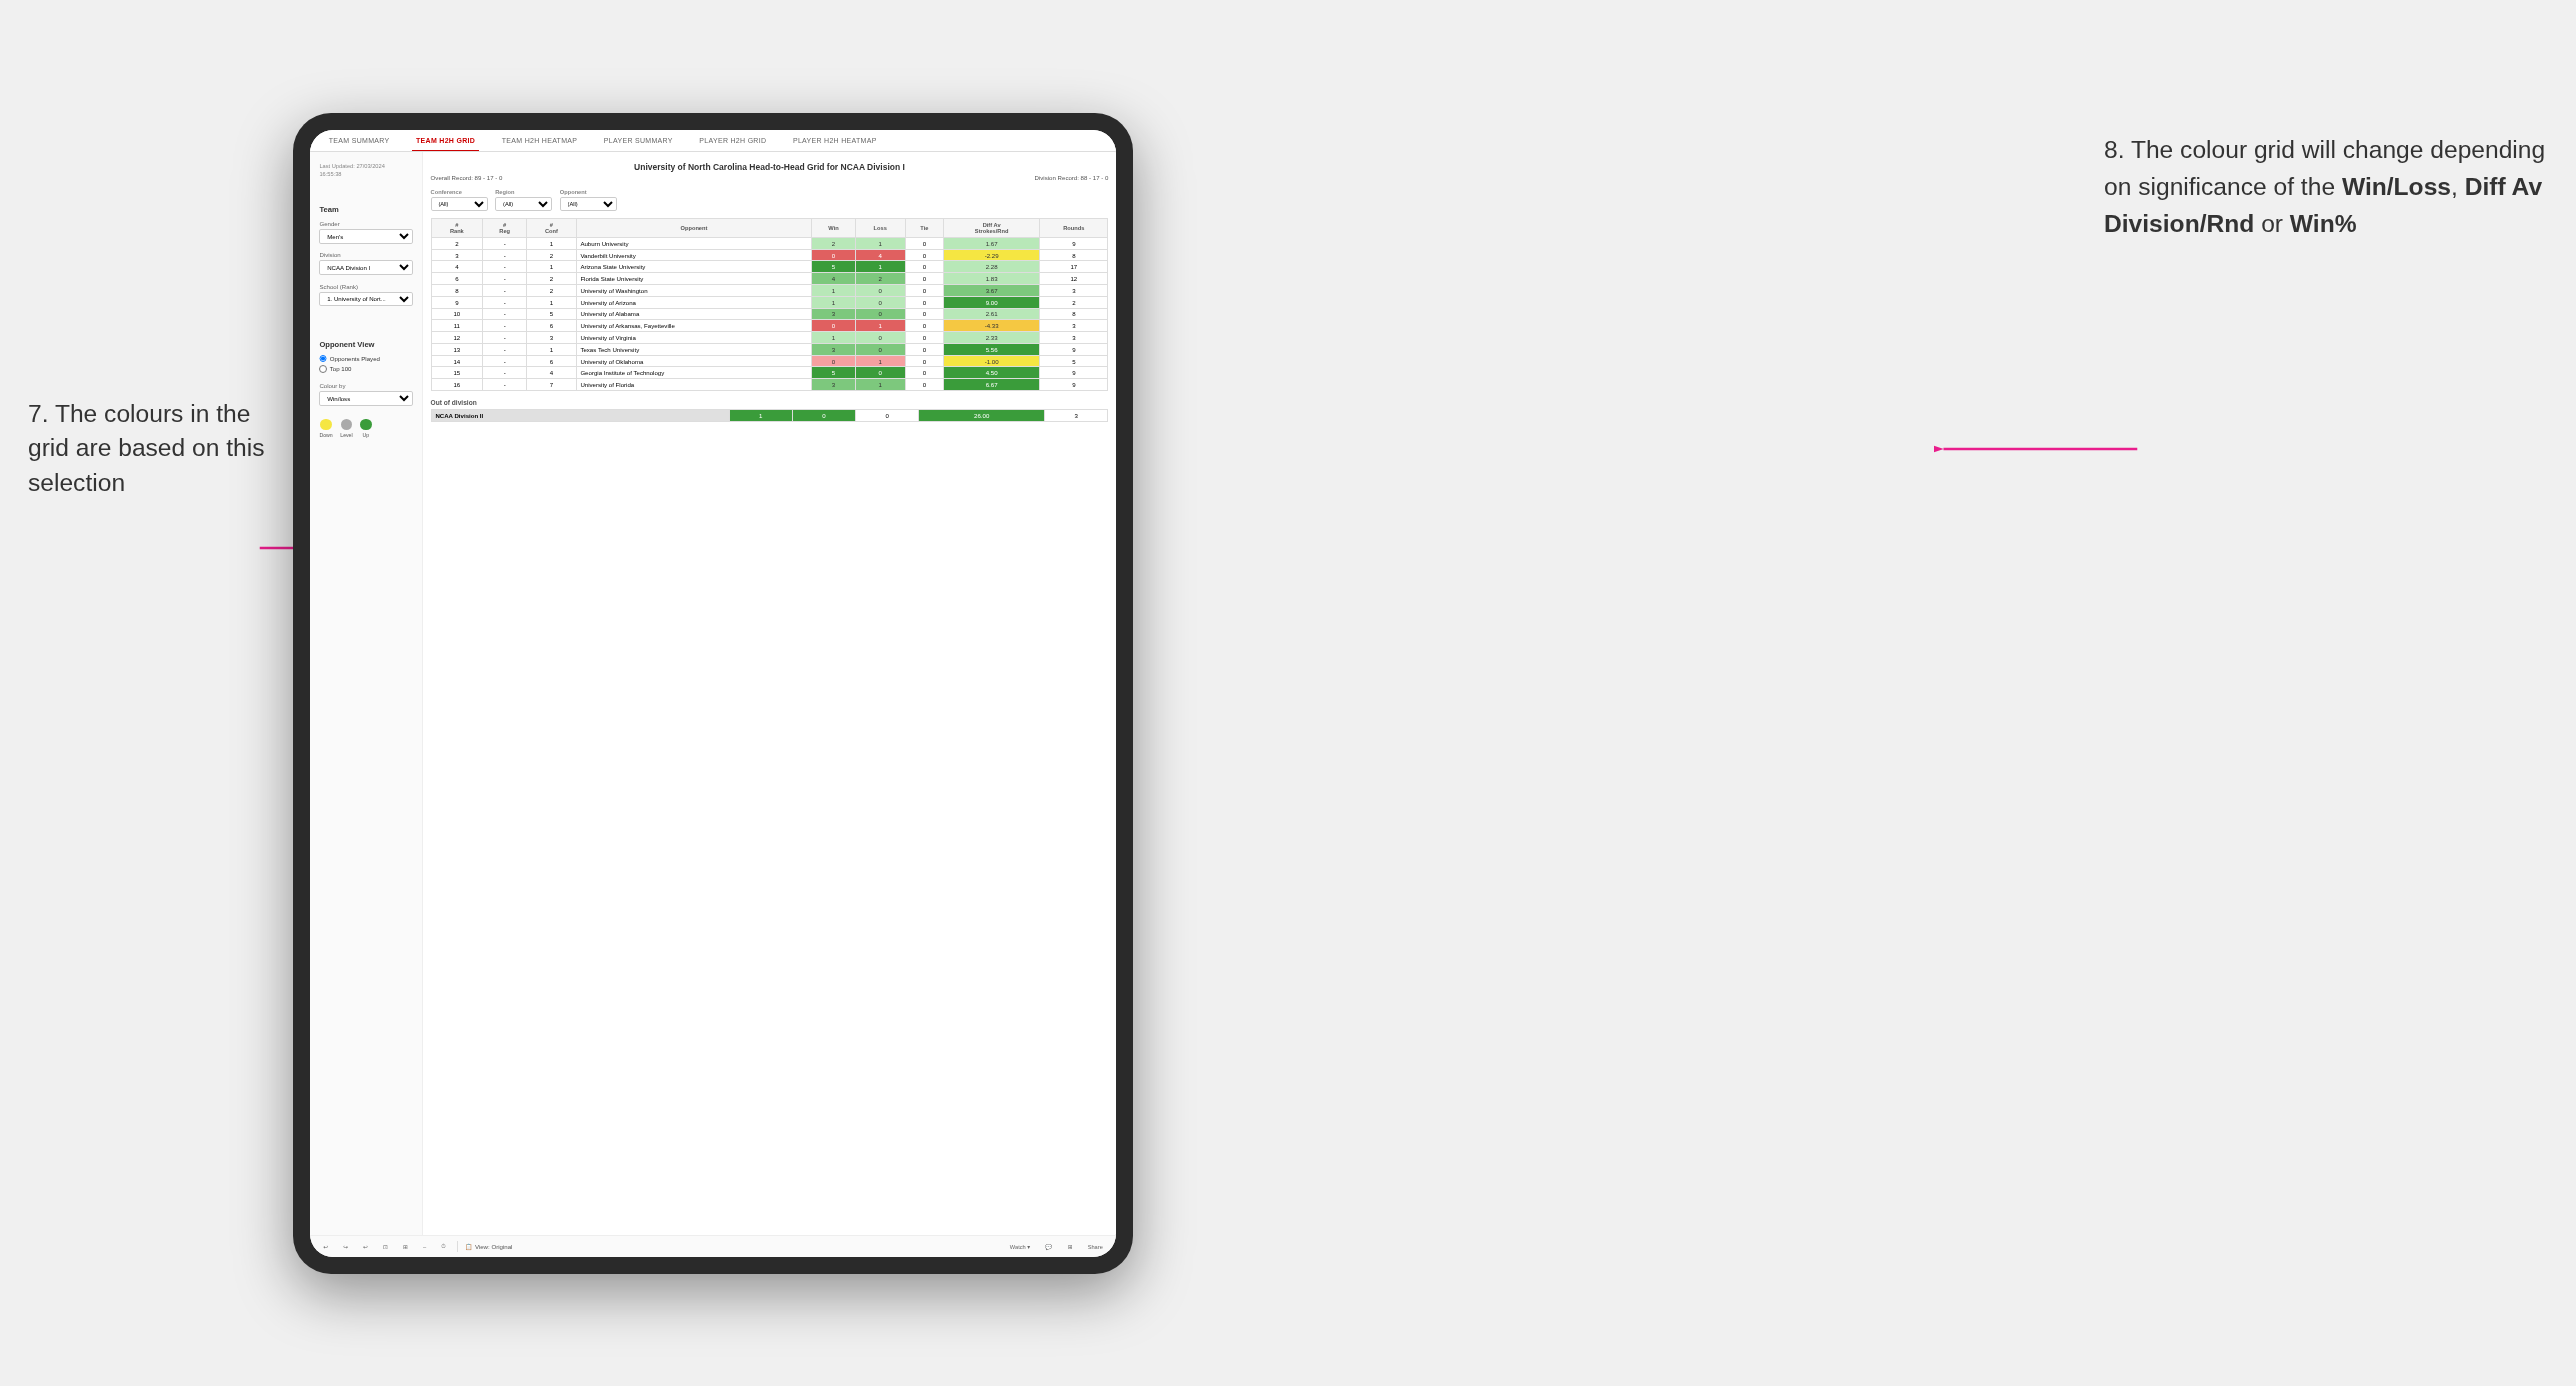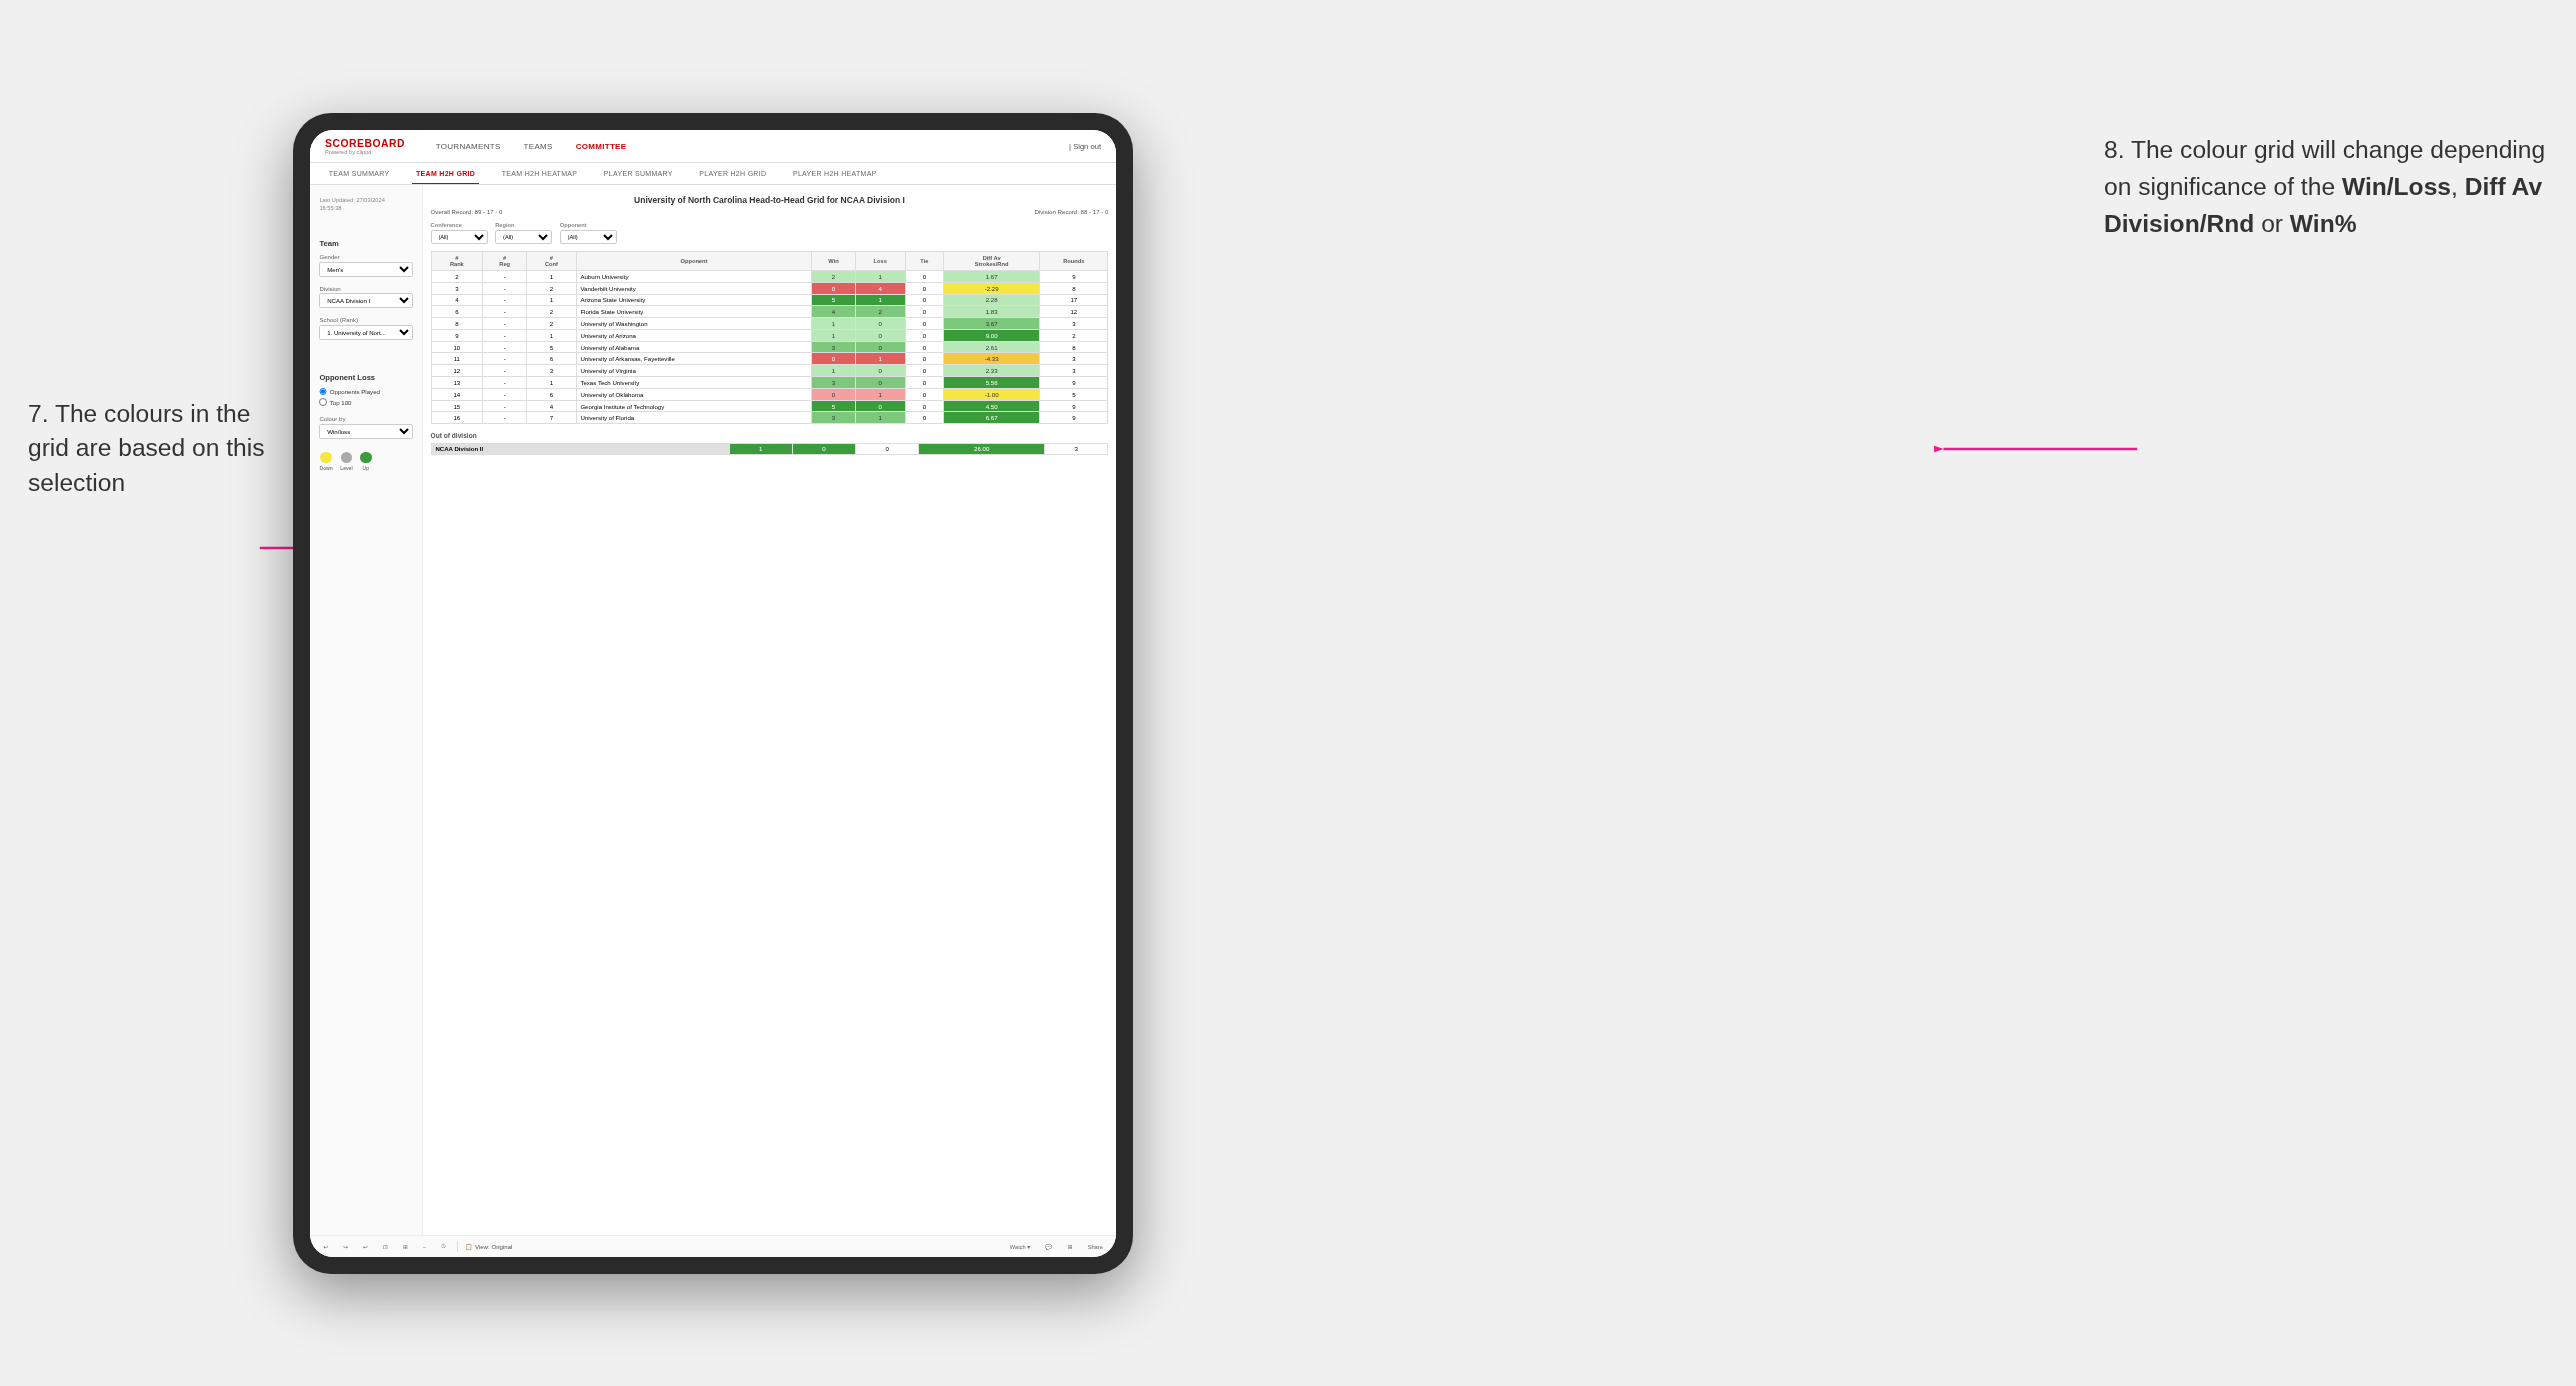--- a/index.html
+++ b/index.html
@@ -389,30 +389,20 @@
     <marker id="arrowhead-right" markerWidth="6" markerHeight="4" refX="0" refY="2" orient="auto">
       <polygon points="6 0, 0 2, 6 4" fill="#e91e8c"></polygon>
     </marker>
   </defs>
   <line x1="215" y1="20" x2="10" y2="20" stroke="#e91e8c" stroke-width="2.5" marker-end="url(#arrowhead-right)"></line>
 </svg>
 
 <div class="tablet-frame">
   <div class="tablet-screen">
 
-    <div class="top-nav">
-      <div class="logo-area">
-        <span class="logo-text">SCOREBOARD</span>
-        <span class="logo-sub">Powered by clippd</span>
-      </div>
-      <span class="nav-item">TOURNAMENTS</span>
-      <span class="nav-item">TEAMS</span>
-      <span class="nav-item active">COMMITTEE</span>
-      <span class="nav-sign-out">| <span>Sign out</span></span>
-    </div>
 
     <div class="sub-nav">
       <span class="sub-nav-item">TEAM SUMMARY</span>
       <span class="sub-nav-item active">TEAM H2H GRID</span>
       <span class="sub-nav-item">TEAM H2H HEATMAP</span>
       <span class="sub-nav-item">PLAYER SUMMARY</span>
       <span class="sub-nav-item">PLAYER H2H GRID</span>
       <span class="sub-nav-item">PLAYER H2H HEATMAP</span>
     </div>
 
@@ -434,21 +424,21 @@
         <div class="sidebar-label">Division</div>
         <select class="sidebar-select">
           <option>NCAA Division I</option>
         </select>
 
         <div class="sidebar-label">School (Rank)</div>
         <select class="sidebar-select">
           <option>1. University of Nort...</option>
         </select>
 
-        <div class="sidebar-section-title">Opponent Loss</div>
+        <div class="sidebar-section-title">Opponent View</div>
         <div class="sidebar-radio-group">
           <label class="sidebar-radio-label">
             <input type="radio" name="opp" checked="" style="width: 7.6px; height: 7.6px;">
             <span>Opponents Played</span>
           </label>
           <label class="sidebar-radio-label">
             <input type="radio" name="opp" style="width: 7.6px; height: 7.6px;">
             <span>Top 100</span>
           </label>
         </div>

